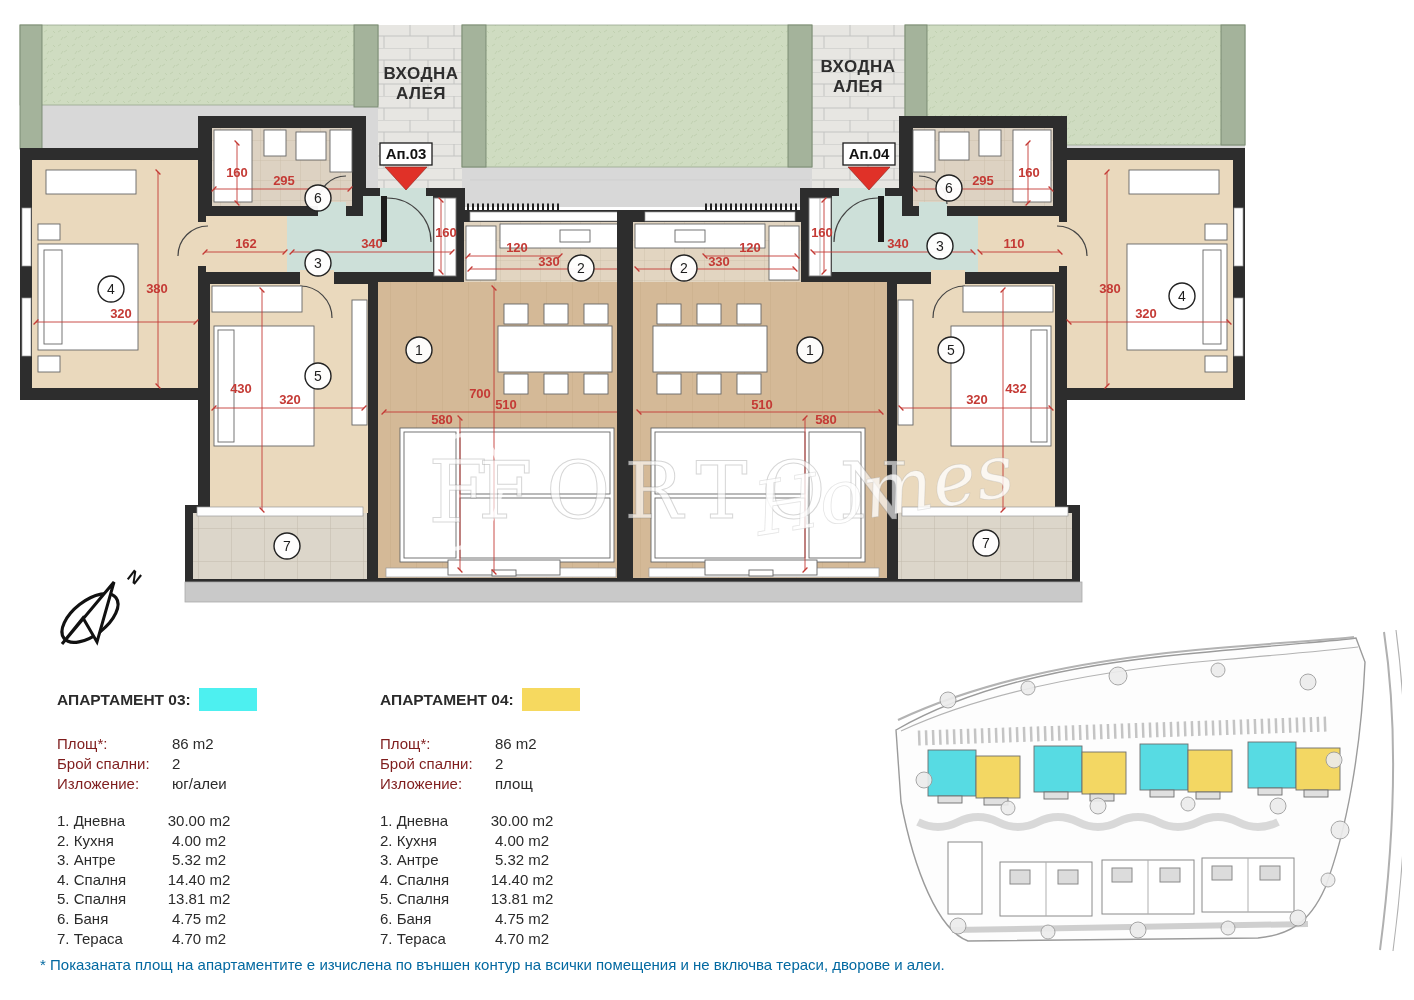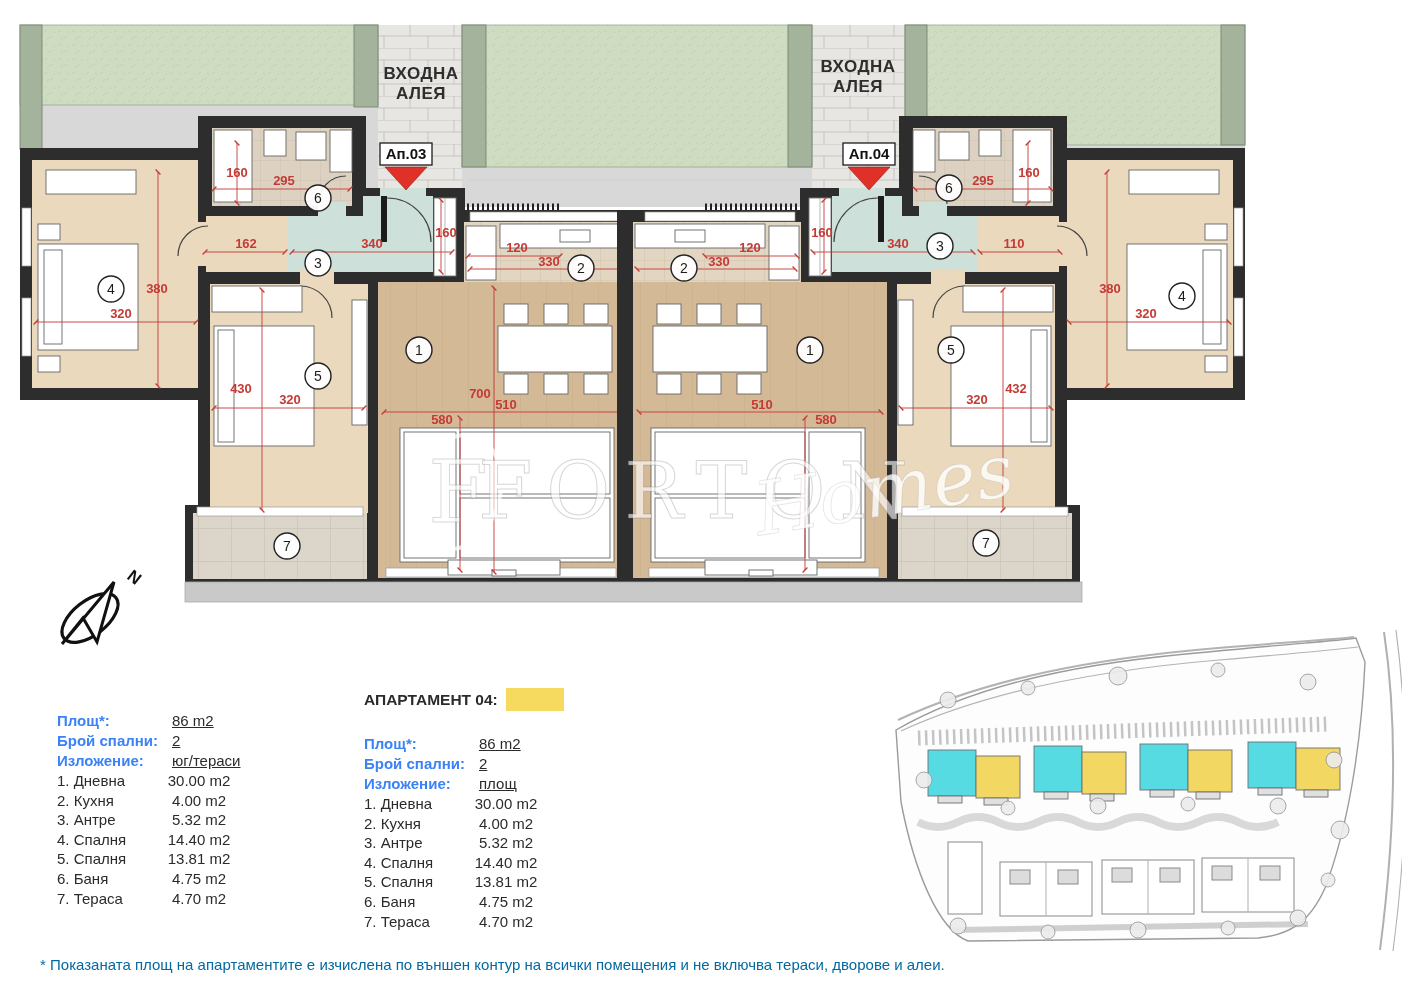--- a/index.html
+++ b/index.html
@@ -16,23 +16,23 @@
     fill:rgba(255,255,255,.62);stroke:rgba(120,120,120,.28);stroke-width:1;text-anchor:middle;}
   .wm-script{font-family:"DejaVu Serif","Liberation Serif",serif;font-style:italic;font-size:74px;
     fill:rgba(255,255,255,.78);stroke:rgba(150,150,150,.25);stroke-width:.8;text-anchor:middle;}
   .legend-col{position:absolute;top:688px;width:300px;font-size:15px;color:#333;}
   .lg-title{font-weight:bold;font-size:15.5px;color:#2b2b2b;display:flex;align-items:center;}
   .swatch{display:inline-block;width:58px;height:23px;margin-left:8px;}
   .sw-cyan{background:#4DF0F0;}
   .sw-yellow{background:#F6D95F;}
   .lg-info{margin-top:23px;}
   .ir{display:flex;line-height:20px;}
-  .ir .l{width:115px;font-weight:bold;color:#3b82f6;}
-  .ir .v{color:#2b2b2b;text-decoration:underline;}
-  .lg-rooms{}
+  .ir .l{width:115px;font-weight:normal;color:#7f1d1d;}
+  .ir .v{color:#2b2b2b;}
+  .lg-rooms{margin-top:17px;}
   .lr{display:flex;width:182px;line-height:19.6px;}
   .lr .n{flex:1;color:#2b2b2b;}
   .lr .v{width:80px;text-align:center;color:#2b2b2b;}
   #footnote{position:absolute;left:40px;top:956px;width:1200px;font-size:15px;color:#0369a1;}
   #siteplan{position:absolute;left:888px;top:630px;}
   #planwrap{position:absolute;left:0;top:0;}
 </style>
 </head>
 <body>
 <div id="stage">
@@ -284,32 +284,36 @@
 
   <g transform="translate(52,556)">
     <ellipse cx="38" cy="62" rx="33" ry="17" transform="rotate(-38 38 62)" fill="none" stroke="#111" stroke-width="3.2"></ellipse>
     <polygon points="10,88 62,26 45,86 31,62" fill="#fff" stroke="#111" stroke-width="3" stroke-linejoin="miter"></polygon>
     <text x="74" y="22" font-size="17" font-weight="bold" fill="#111" transform="rotate(38 74 22)">N</text>
   </g>
 </svg>
 </div>
 
 <div class="legend-col" style="left:57px;">
+  <div class="lg-title">
+    <span>АПАРТАМЕНТ 03:</span>
+    <span class="swatch sw-cyan"></span>
+  </div>
   <div class="lg-info">
     <div class="ir">
           <span class="l">Площ*:</span>
           <span class="v">86 m2</span>
         </div>
     <div class="ir">
           <span class="l">Брой спални:</span>
           <span class="v">2</span>
         </div>
     <div class="ir">
           <span class="l">Изложение:</span>
-          <span class="v">юг/тераси</span>
+          <span class="v">юг/алеи</span>
         </div>
   </div>
   <div class="lg-rooms">
     <div class="lr">
           <span class="n">1. Дневна</span>
           <span class="v">30.00 m2</span>
         </div>
     <div class="lr">
           <span class="n">2. Кухня</span>
           <span class="v">4.00 m2</span>
@@ -330,21 +334,21 @@
           <span class="n">6. Баня</span>
           <span class="v">4.75 m2</span>
         </div>
     <div class="lr">
           <span class="n">7. Тераса</span>
           <span class="v">4.70 m2</span>
         </div>
   </div>
 </div>
 
-<div class="legend-col" style="left:364px;">
+<div class="legend-col" style="left:380px;">
   <div class="lg-title">
     <span>АПАРТАМЕНТ 04:</span>
     <span class="swatch sw-yellow"></span>
   </div>
   <div class="lg-info">
     <div class="ir">
           <span class="l">Площ*:</span>
           <span class="v">86 m2</span>
         </div>
     <div class="ir">

